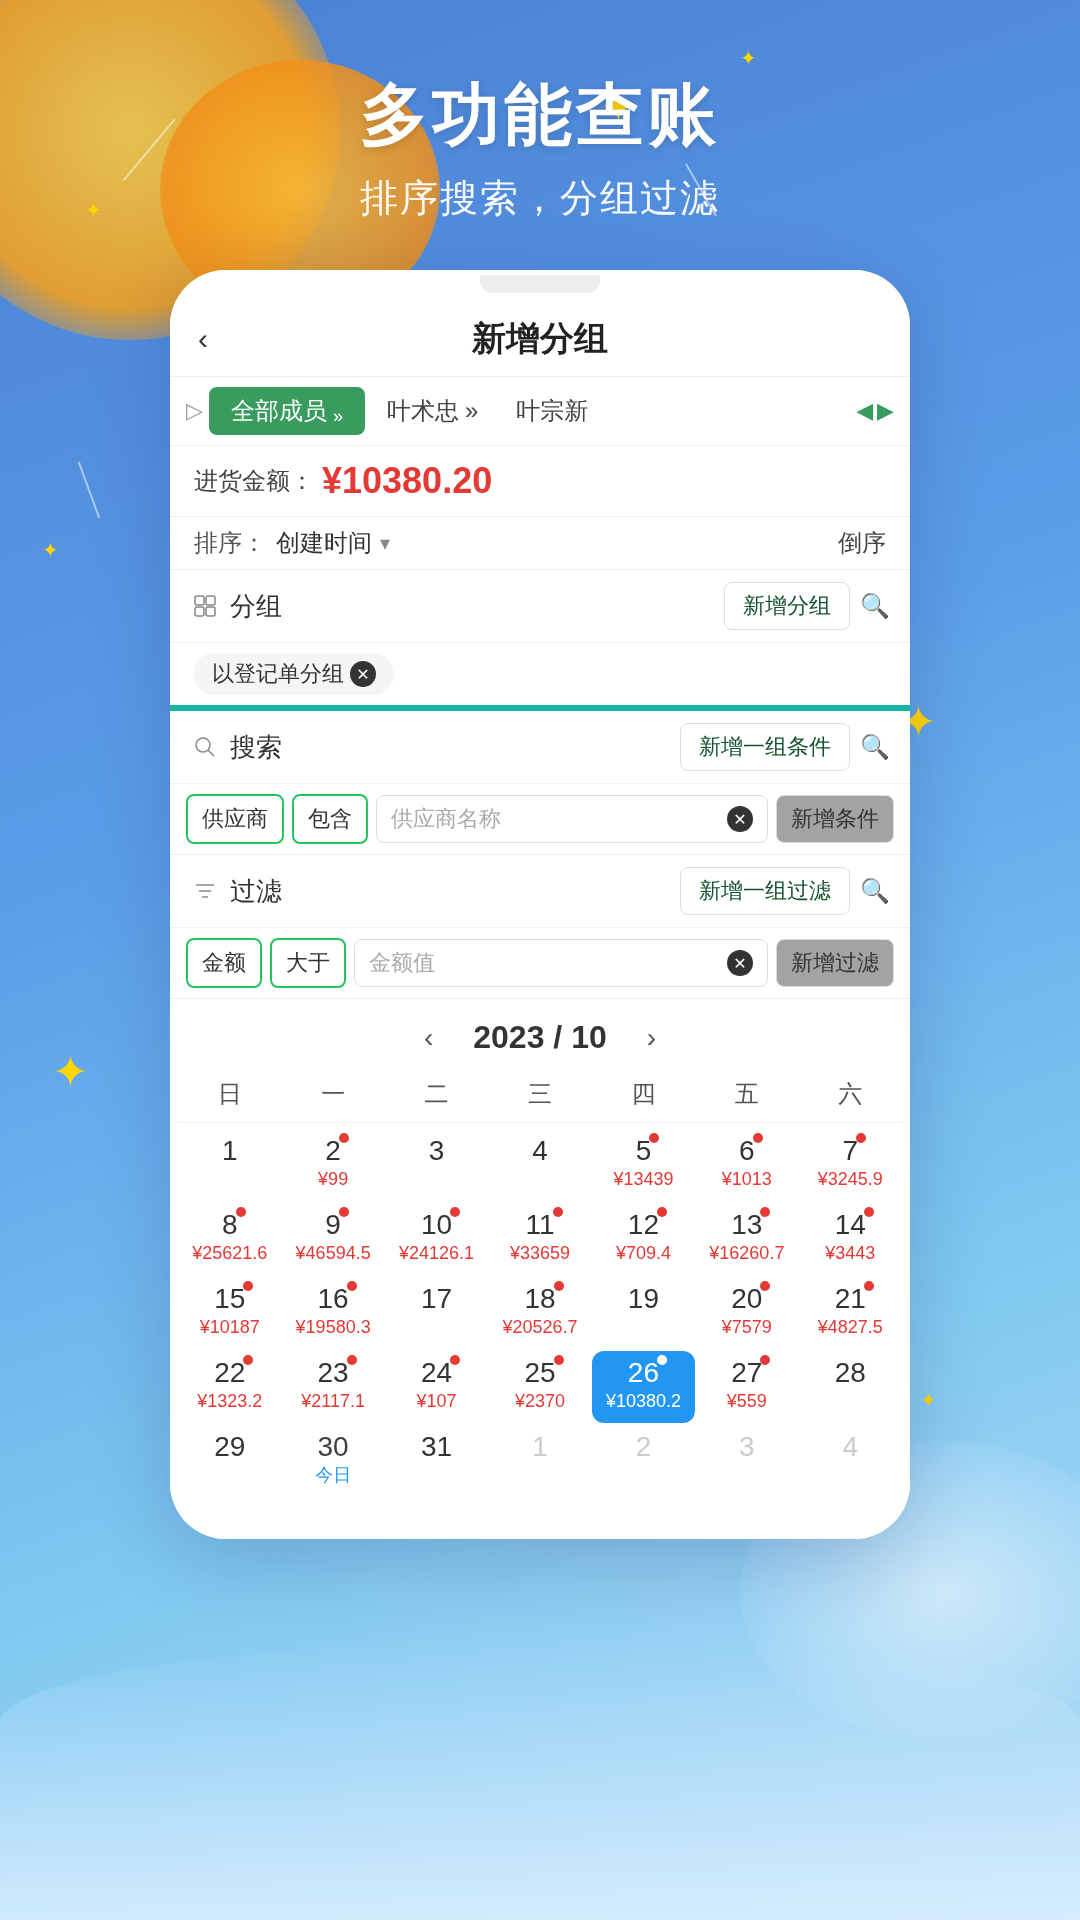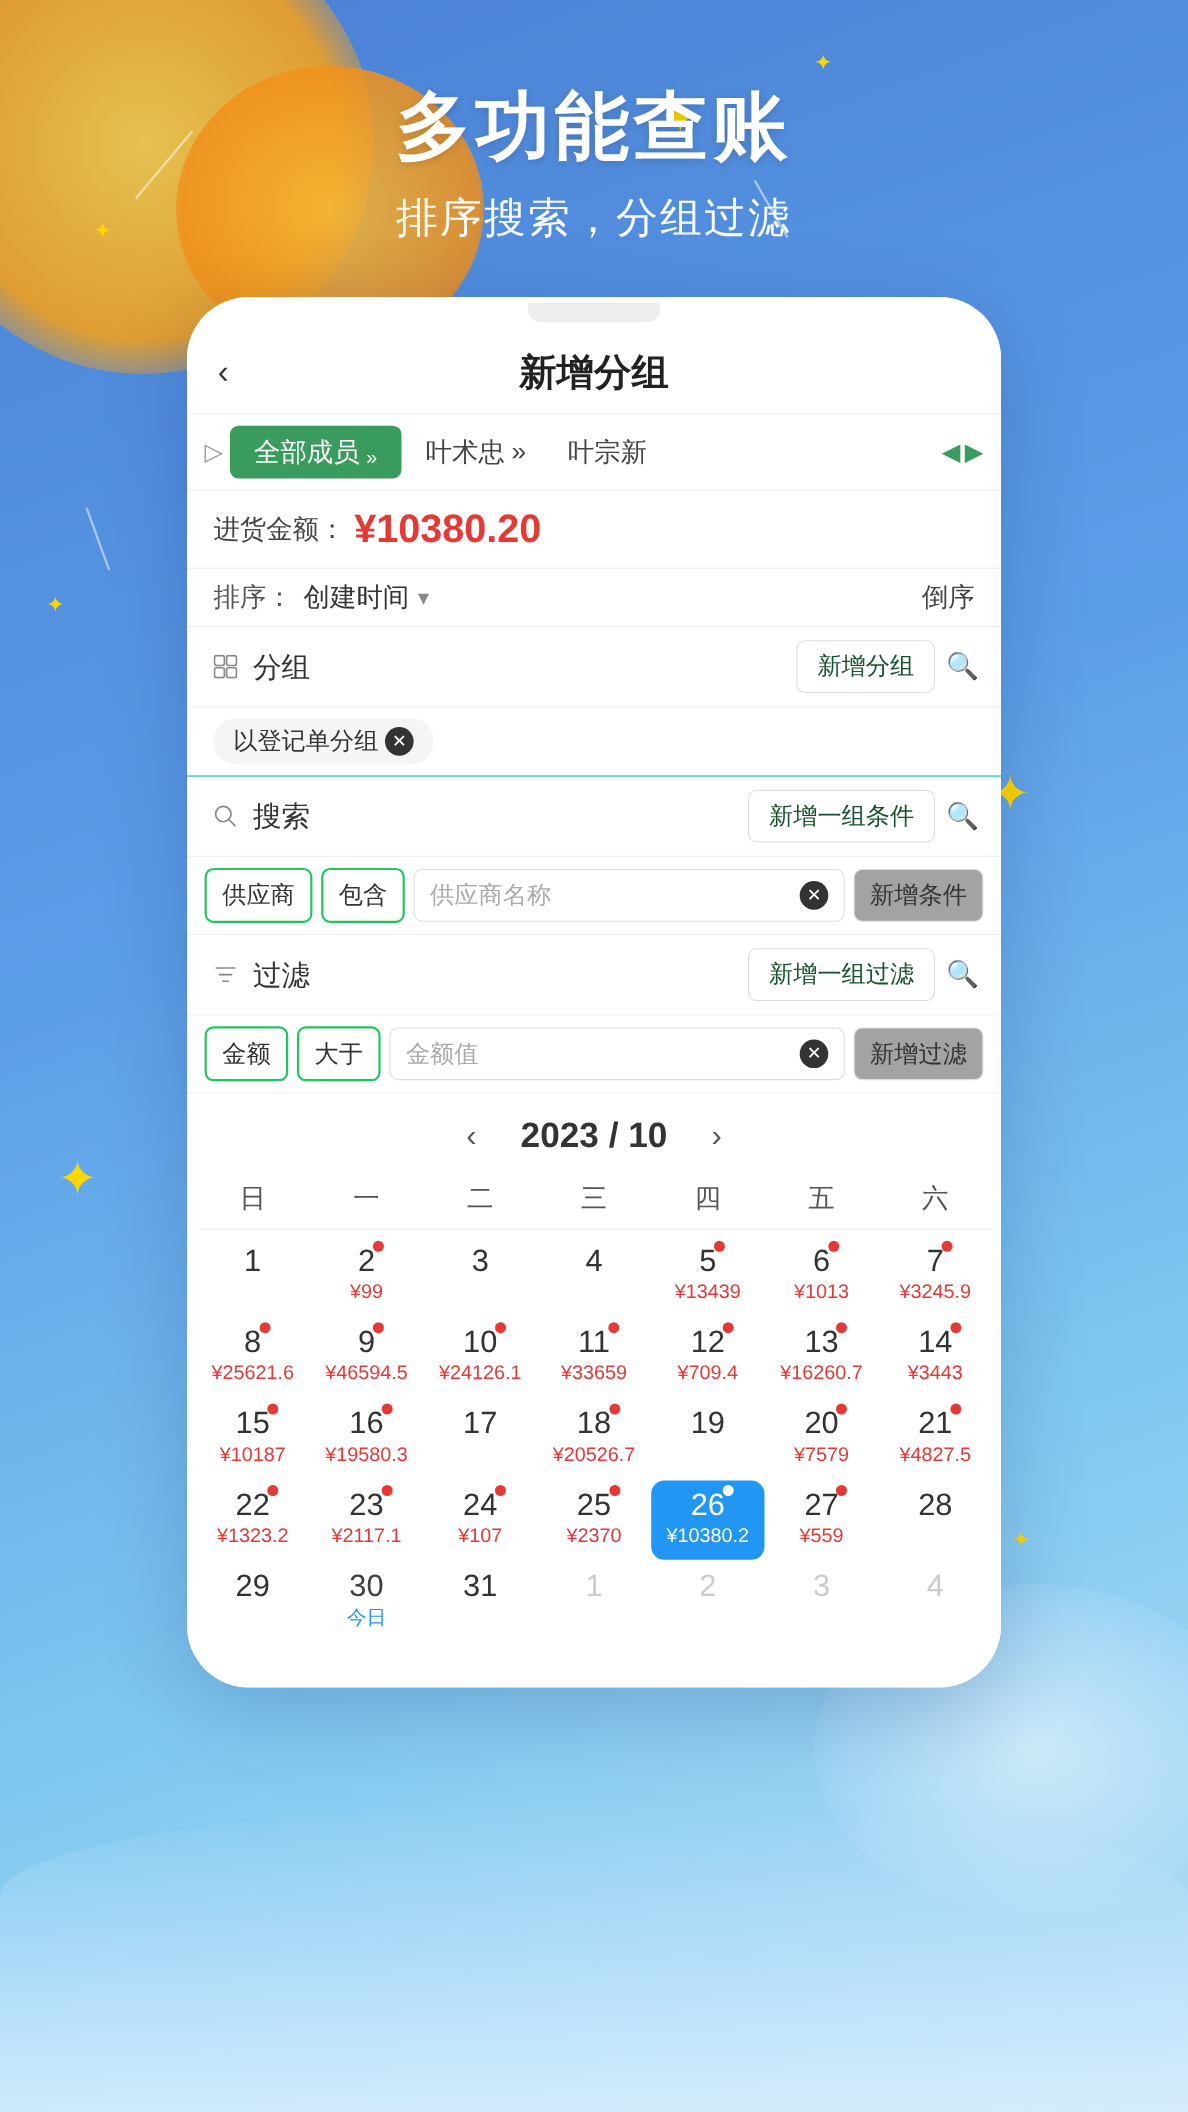--- a/index.html
+++ b/index.html
@@ -274,21 +274,21 @@
     .section-search-icon {
       color: #888;
       font-size: 24px;
     }
 
     
     .tag-row {
       display: flex;
       align-items: center;
       padding: 10px 24px;
-      border-bottom: 1px solid #14b8a6;
+      border-bottom: 6px solid #14b8a6;
       gap: 8px;
     }
     .tag-item {
       background: #f5f5f5;
       border-radius: 20px;
       padding: 6px 18px;
       font-size: 22px;
       color: #333;
       display: flex;
       align-items: center;

